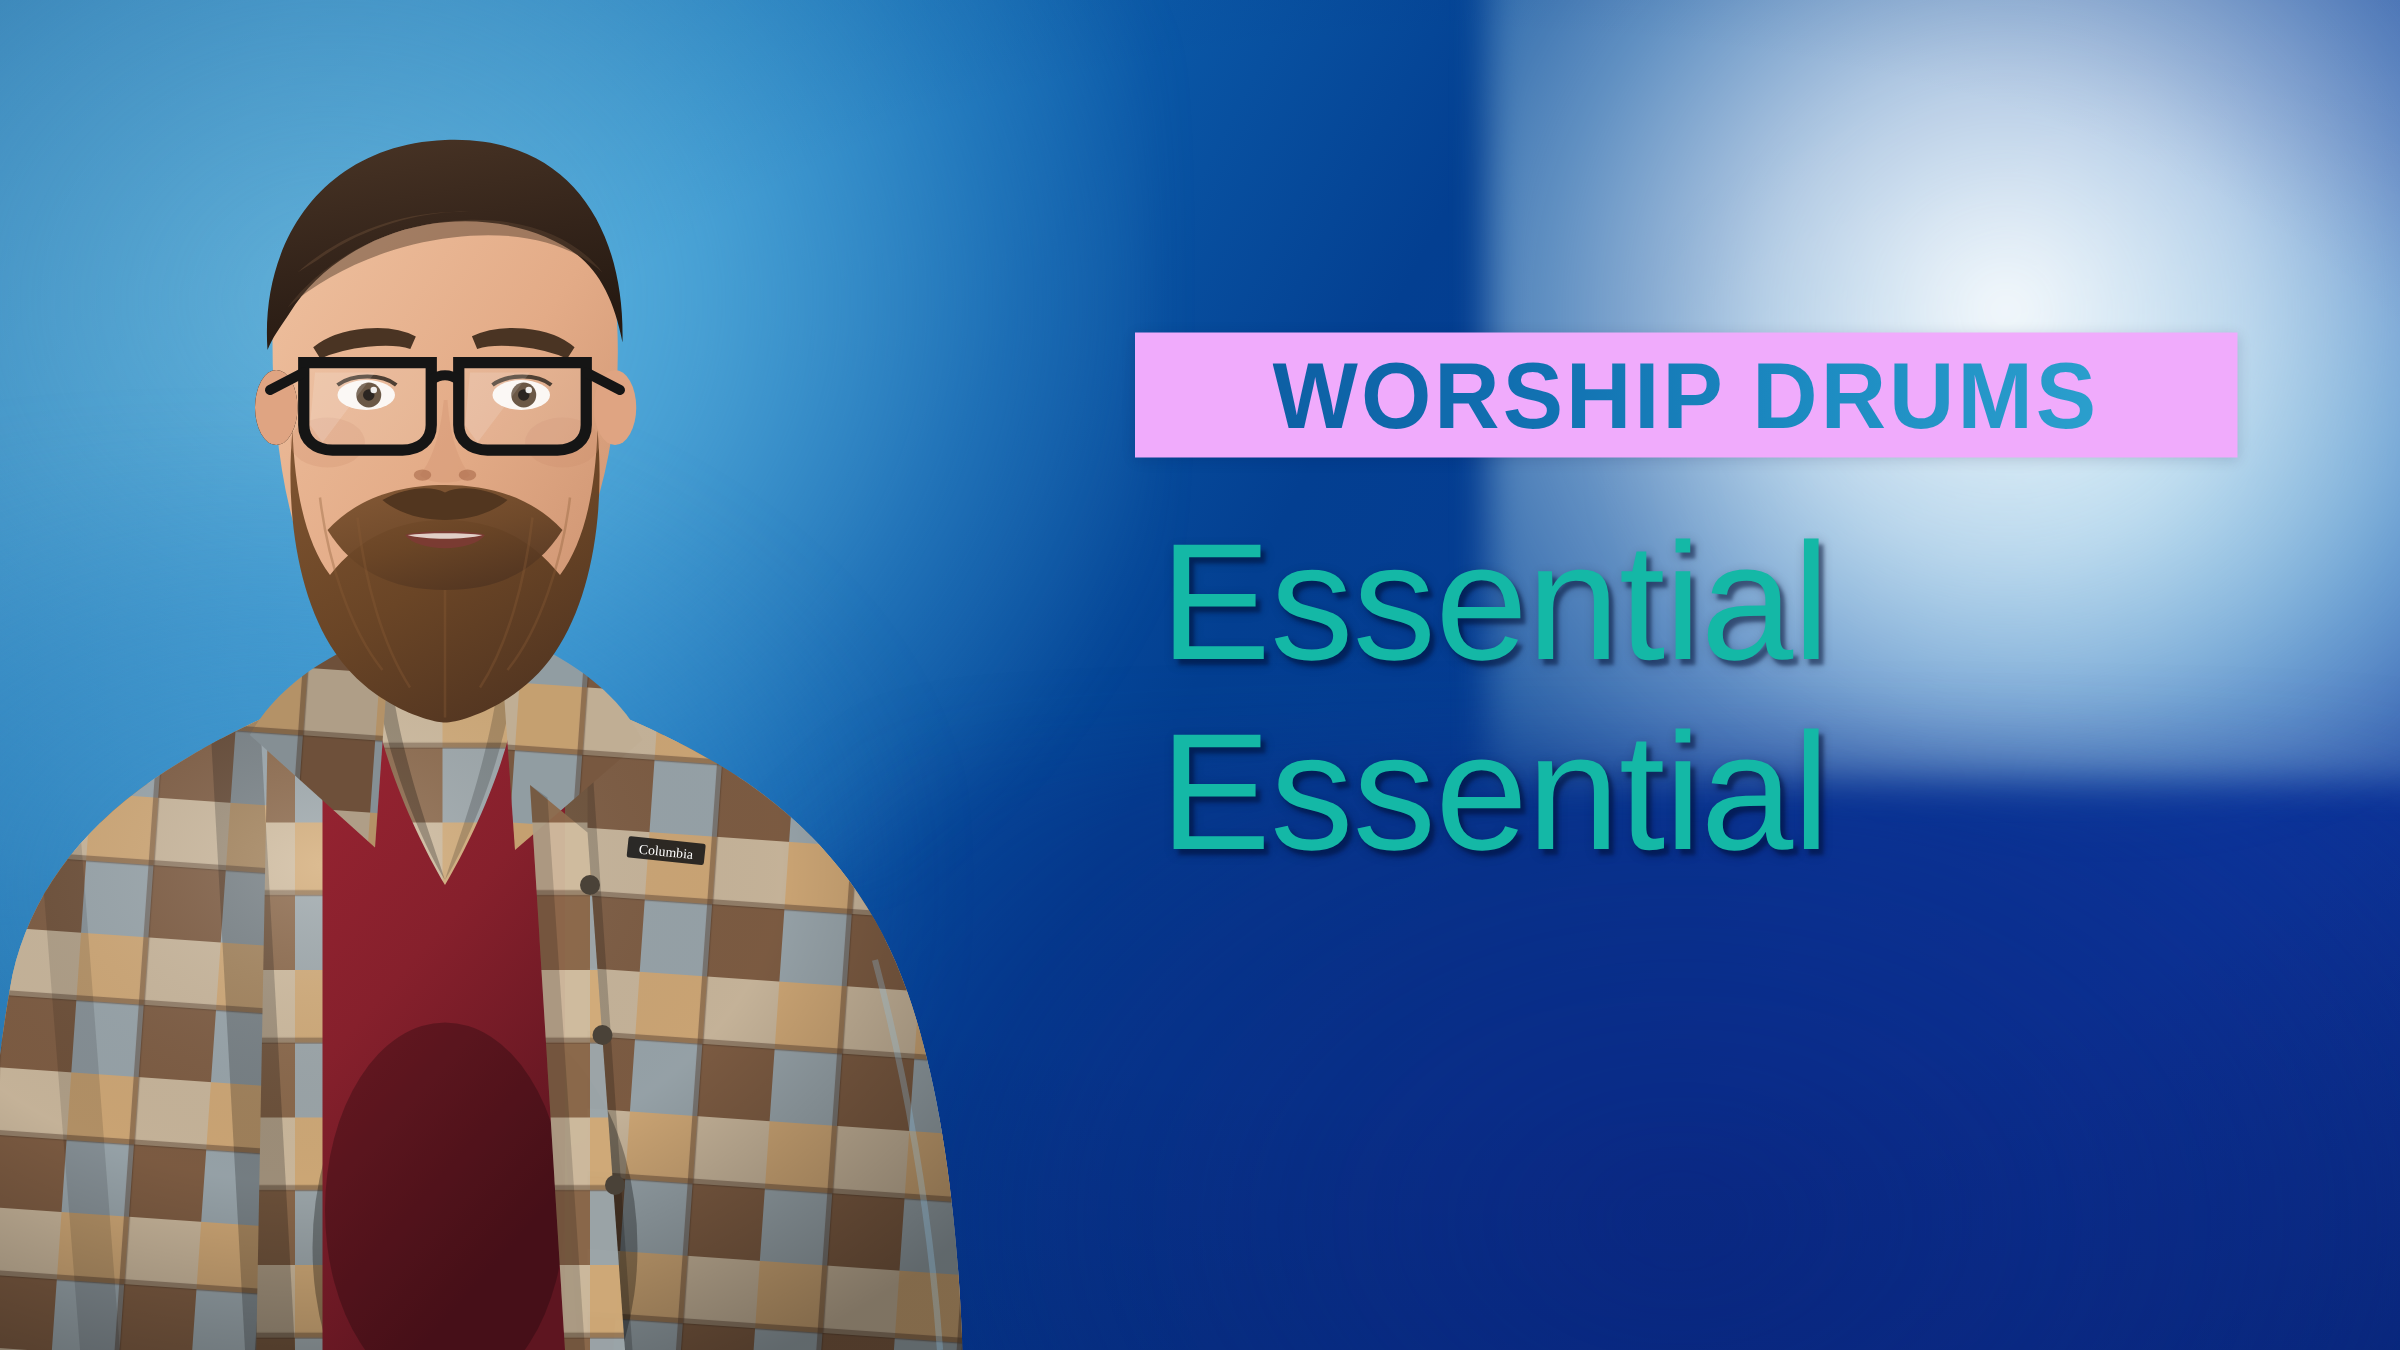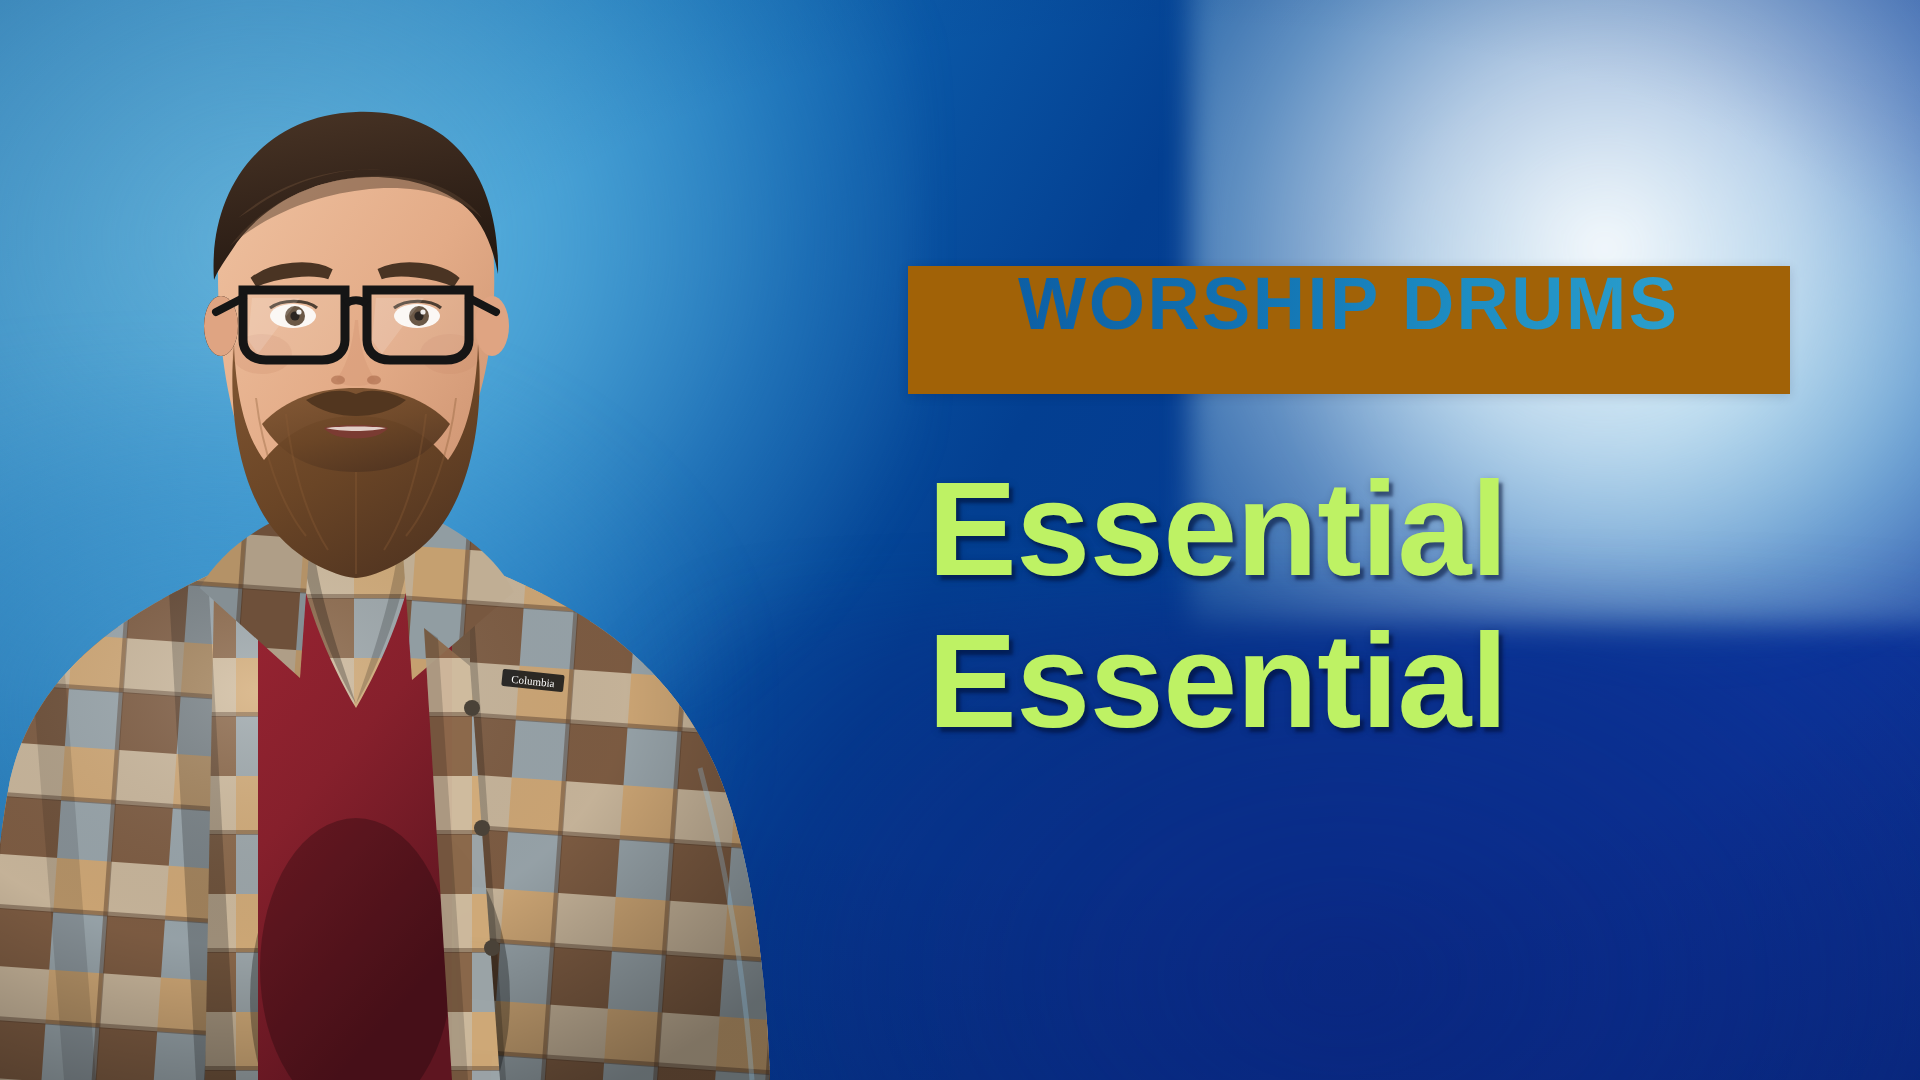--- a/index.html
+++ b/index.html
@@ -118,49 +118,49 @@
 
   
   .text-block {
     position: absolute;
     left: 908px;
     top: 266px;
     width: 900px;
   }
   .eyebrow-banner {
     width: 882px;
-    height: 128px;
-    background: #a16207;
+    height: 100px;
+    background: #f0abfc;
     display: flex;
-    align-items: flex-start;
+    align-items: center;
     justify-content: center;
     box-shadow: 0 2px 10px rgba(0,18,60,0.16);
   }
   .eyebrow-text {
     font-family: "Liberation Sans", sans-serif;
     font-weight: bold;
     font-size: 75px;
     letter-spacing: 2.5px;
     line-height: 1;
     white-space: nowrap;
     transform: scaleX(0.965);
     background-image: linear-gradient(97deg, #0d5fa4 0%, #1272b2 34%, #1d8cc2 66%, #2b9fcd 100%);
     -webkit-background-clip: text;
     background-clip: text;
     color: transparent;
     -webkit-text-fill-color: transparent;
   }
   .headline {
-    margin-top: 60px;
+    margin-top: 41px;
     margin-left: 20px;
     font-family: "Liberation Sans", sans-serif;
-    font-weight: bold;
+    font-weight: normal;
     font-size: 133px;
     line-height: 1.14;
-    color: #bef264;
+    color: #14b8a6;
     letter-spacing: -0.5px;
     text-shadow:
        4px 5px 3px rgba(0,14,48,0.45),
        2px 3px 9px rgba(0,12,44,0.30);
   }
   .headline-line { display: block; white-space: nowrap; }
 </style>
 </head>
 <body>
 

